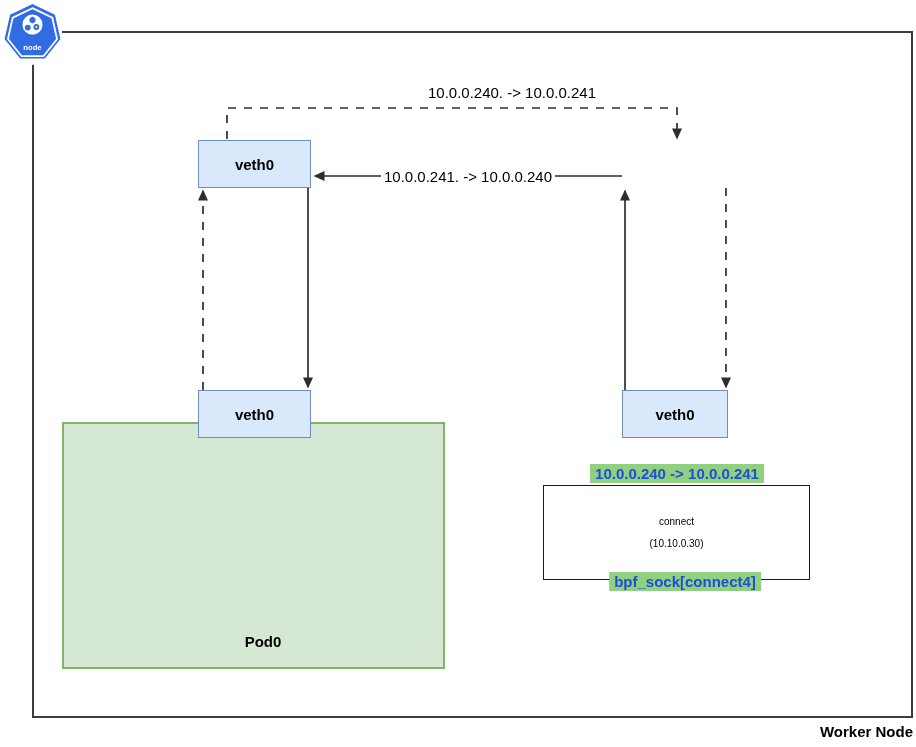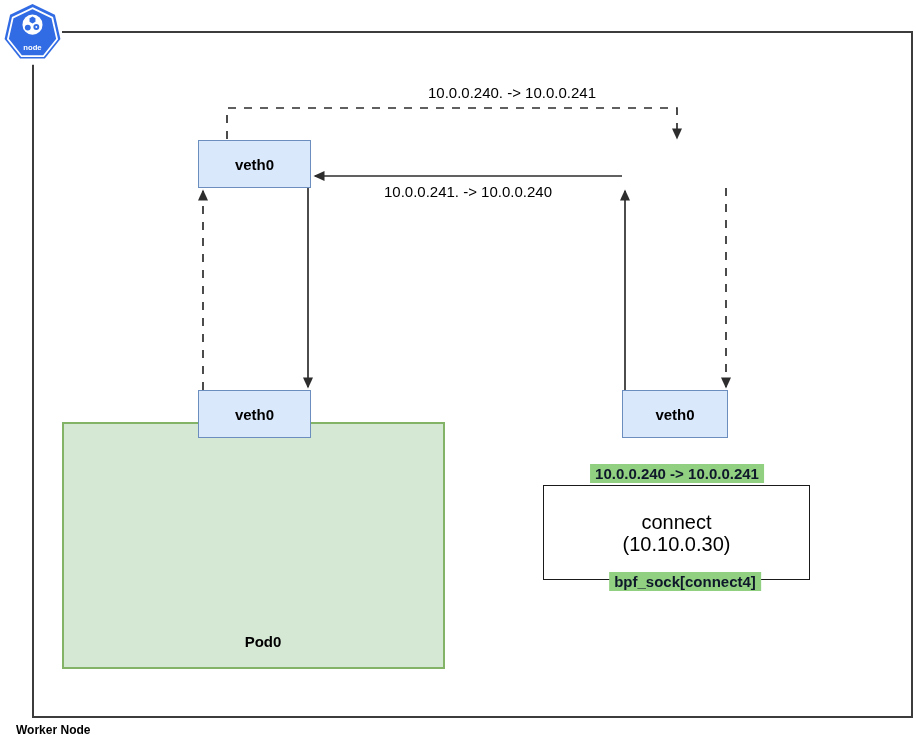--- a/index.html
+++ b/index.html
@@ -1,22 +1,22 @@
 <!DOCTYPE html>
 <html><head>
 <meta charset="utf-8">
 <style>
   * { margin:0; padding:0; box-sizing:border-box; }
   body { background:#fff; font-family:"Liberation Sans", sans-serif; }
   .canvas { position:relative; width:916px; height:747px; background:#fff; overflow:hidden; color:#000; }
 
   .worker-box { position:absolute; left:32px; top:31px; width:881px; height:687px;
                 border:2px solid #3c3c3c; background:#fff; z-index:1; }
-  .worker-label { position:absolute; left:16px; top:723px; width:881px; text-align:left;
-                  font-weight:bold; font-size:12px; z-index:5; }
+  .worker-label { position:absolute; left:32px; top:723px; width:881px; text-align:right;
+                  font-weight:bold; font-size:15px; z-index:5; }
 
   .pod { position:absolute; top:422px; height:247px; background:#d5e8d4;
          border:2px solid #82b366; z-index:2; }
   .pod0 { left:62px;  width:383px; }
   .pod1 { left:485px; width:382px; }
   .pod-caption { position:absolute; left:0; right:0; bottom:14px; text-align:center;
                  font-weight:bold; font-size:15px; line-height:22px;padding-left:19px; }
 
   svg.lines { position:absolute; left:0; top:0; width:916px; height:747px; z-index:3; pointer-events:none; }
 
@@ -24,28 +24,28 @@
           display:flex; align-items:center; justify-content:center;
           font-weight:bold; font-size:15px; z-index:4; }
   .veth-tl { left:198px; top:140px; width:113px; }
   .veth-tr { left:622px; top:140px; width:106px; }
   .veth-bl { left:198px; top:390px; width:113px; }
   .veth-br { left:622px; top:390px; width:106px; }
 
   .edge-label { position:absolute; transform:translateX(-50%); background:#fff;
                 font-size:15px; padding:0 3px; white-space:nowrap; z-index:4; }
   .edge-label.fwd { left:468px; top:84px;margin-left:44px; }
-  .edge-label.ret { left:468px; top:183px; }
+  .edge-label.ret { left:468px; top:168px; }
 
   .connect-box { position:absolute; left:543px; top:485px; width:267px; height:95px;
                  border:1px solid #1a1a1a; z-index:3;
                  display:flex; flex-direction:column; align-items:center; justify-content:center; }
-  .connect-box .line { font-size:20px; line-height:22px; text-align:center; }
+  .connect-box .line { font-size:10px; line-height:22px; text-align:center; }
 
-  .hl { position:absolute; transform:translateX(-50%); background:#90d080; color:#0f172a;
+  .hl { position:absolute; transform:translateX(-50%); background:#90d080; color:#1d4ed8;
         font-weight:bold; font-size:15px; line-height:19px; padding:0 5px;
         white-space:nowrap; z-index:4; }
   .hl.flow { left:677px; top:464px; }
   .hl.hook { left:685px; top:572px; }
 
   svg.k8s-icon { position:absolute; left:3px; top:2px; width:59px; height:63px; z-index:6; }
 </style>
 </head>
 <body>
 

